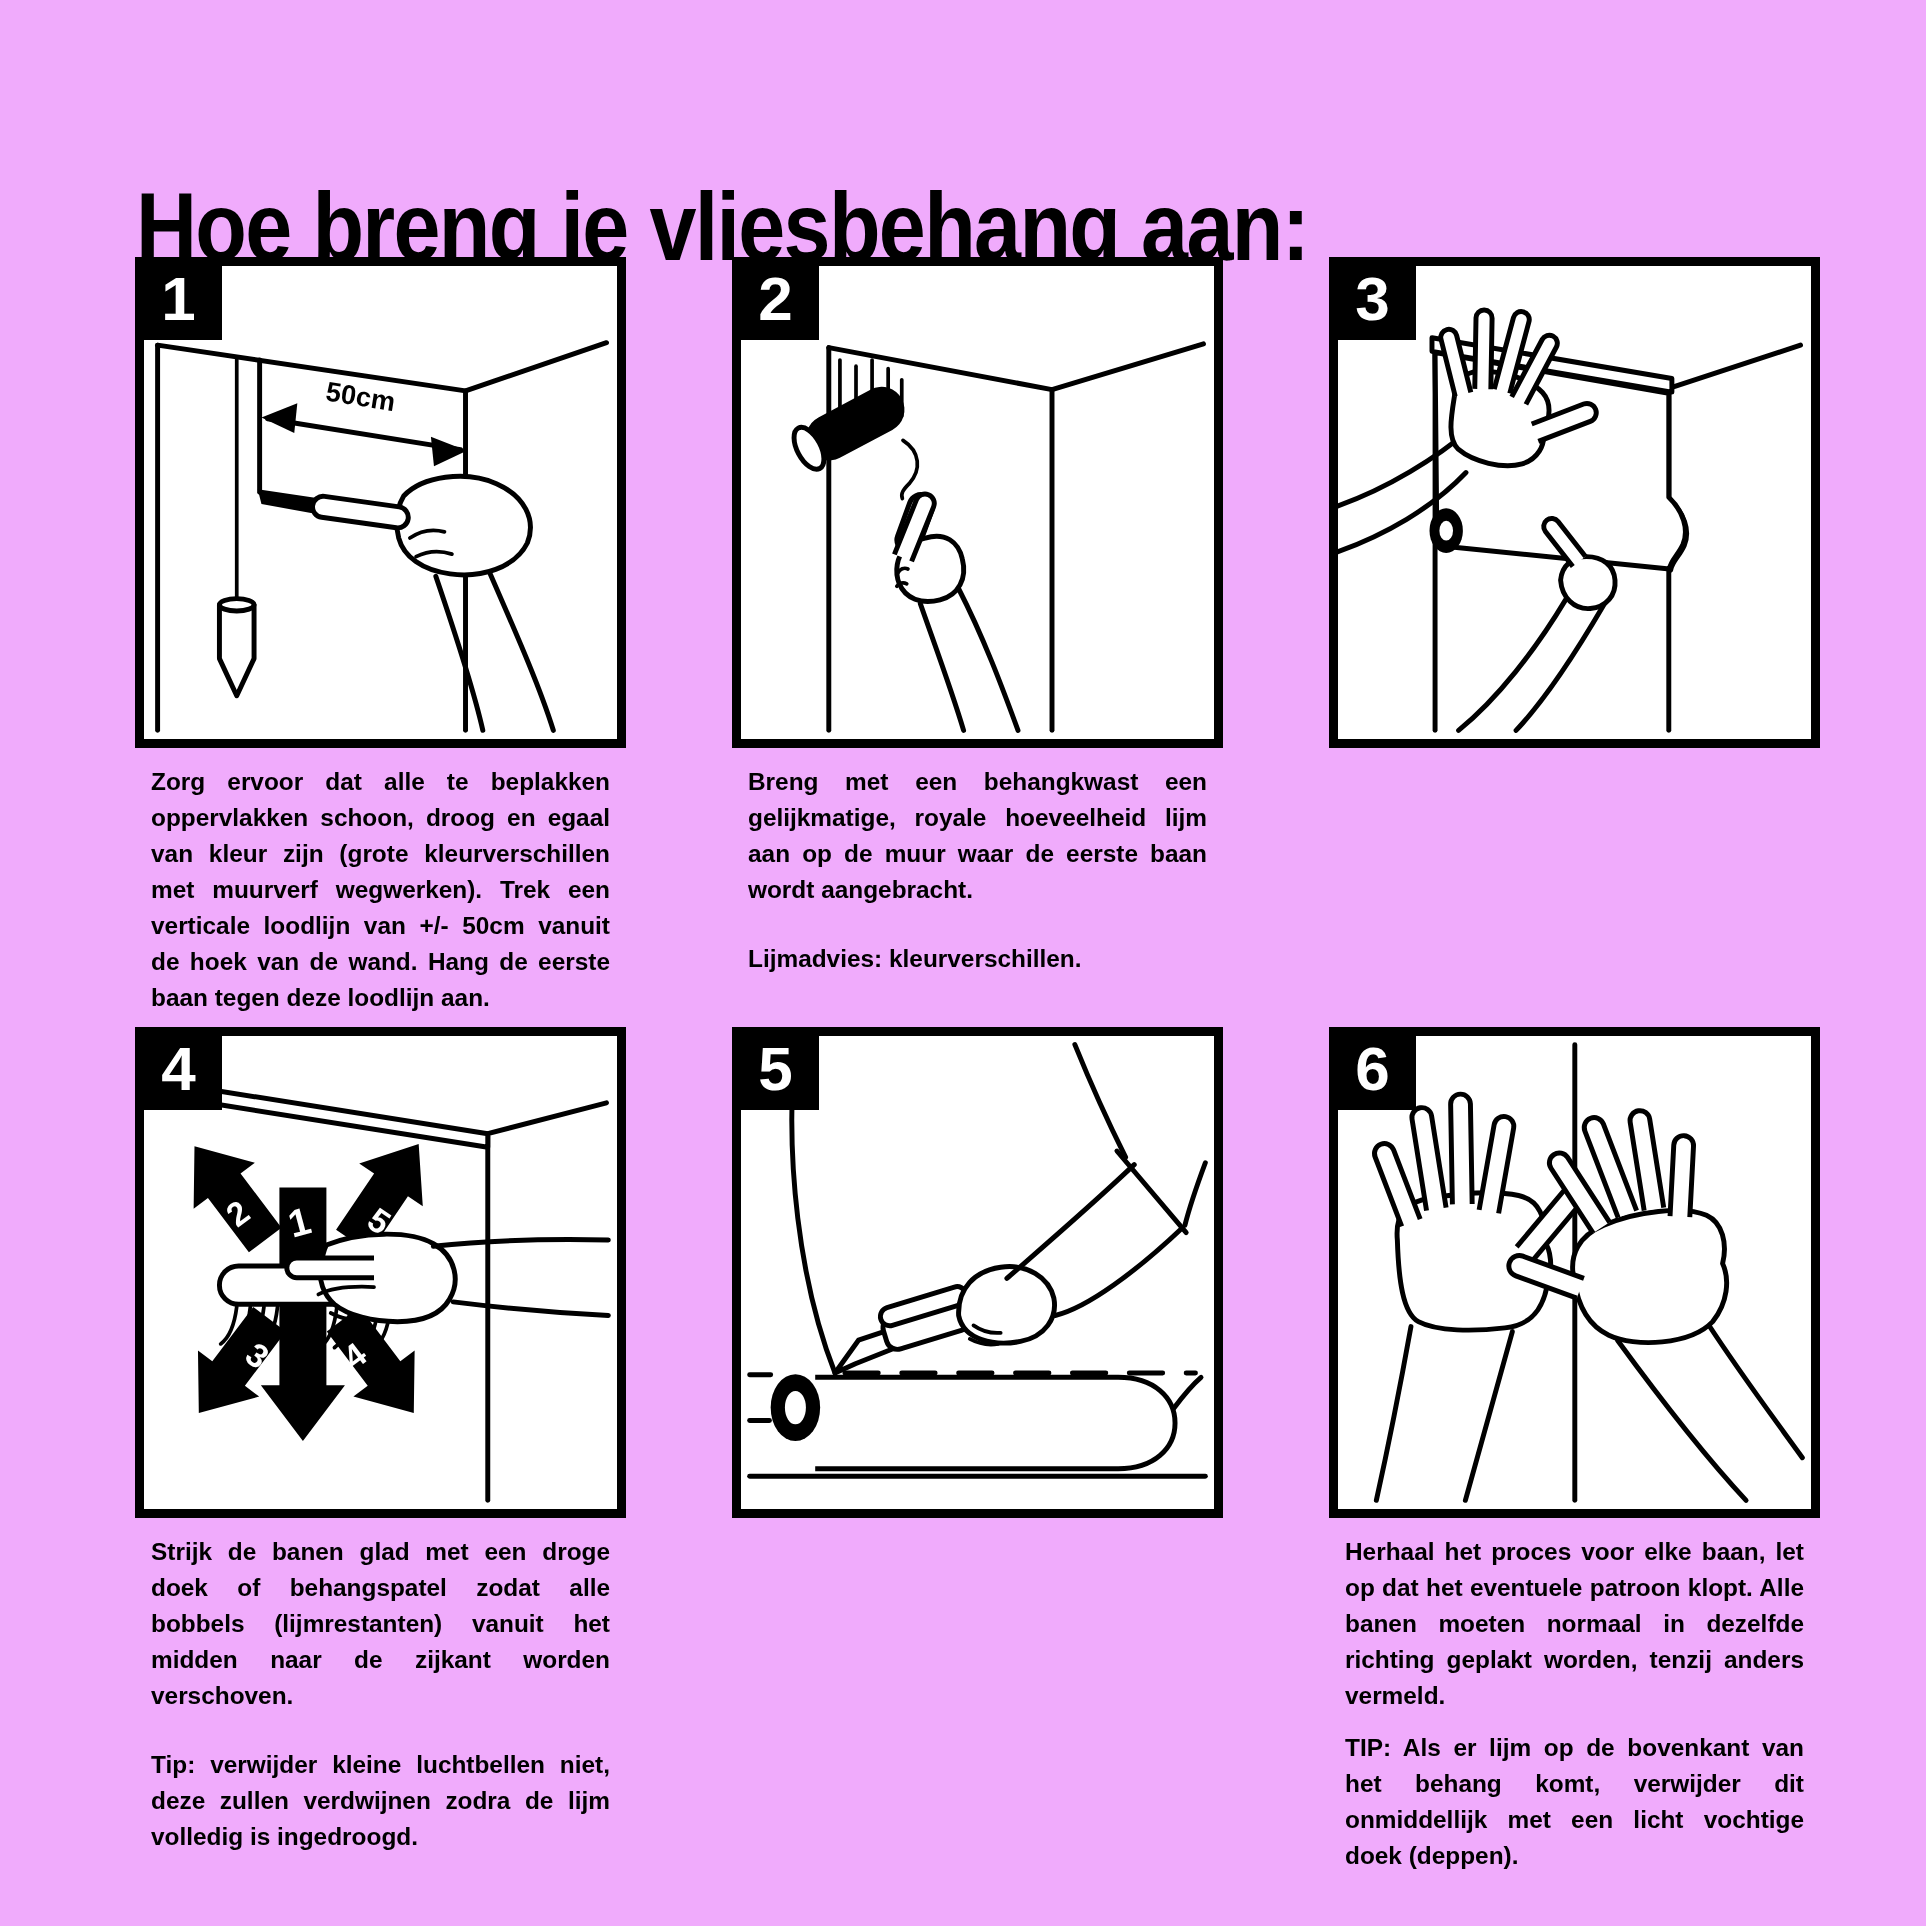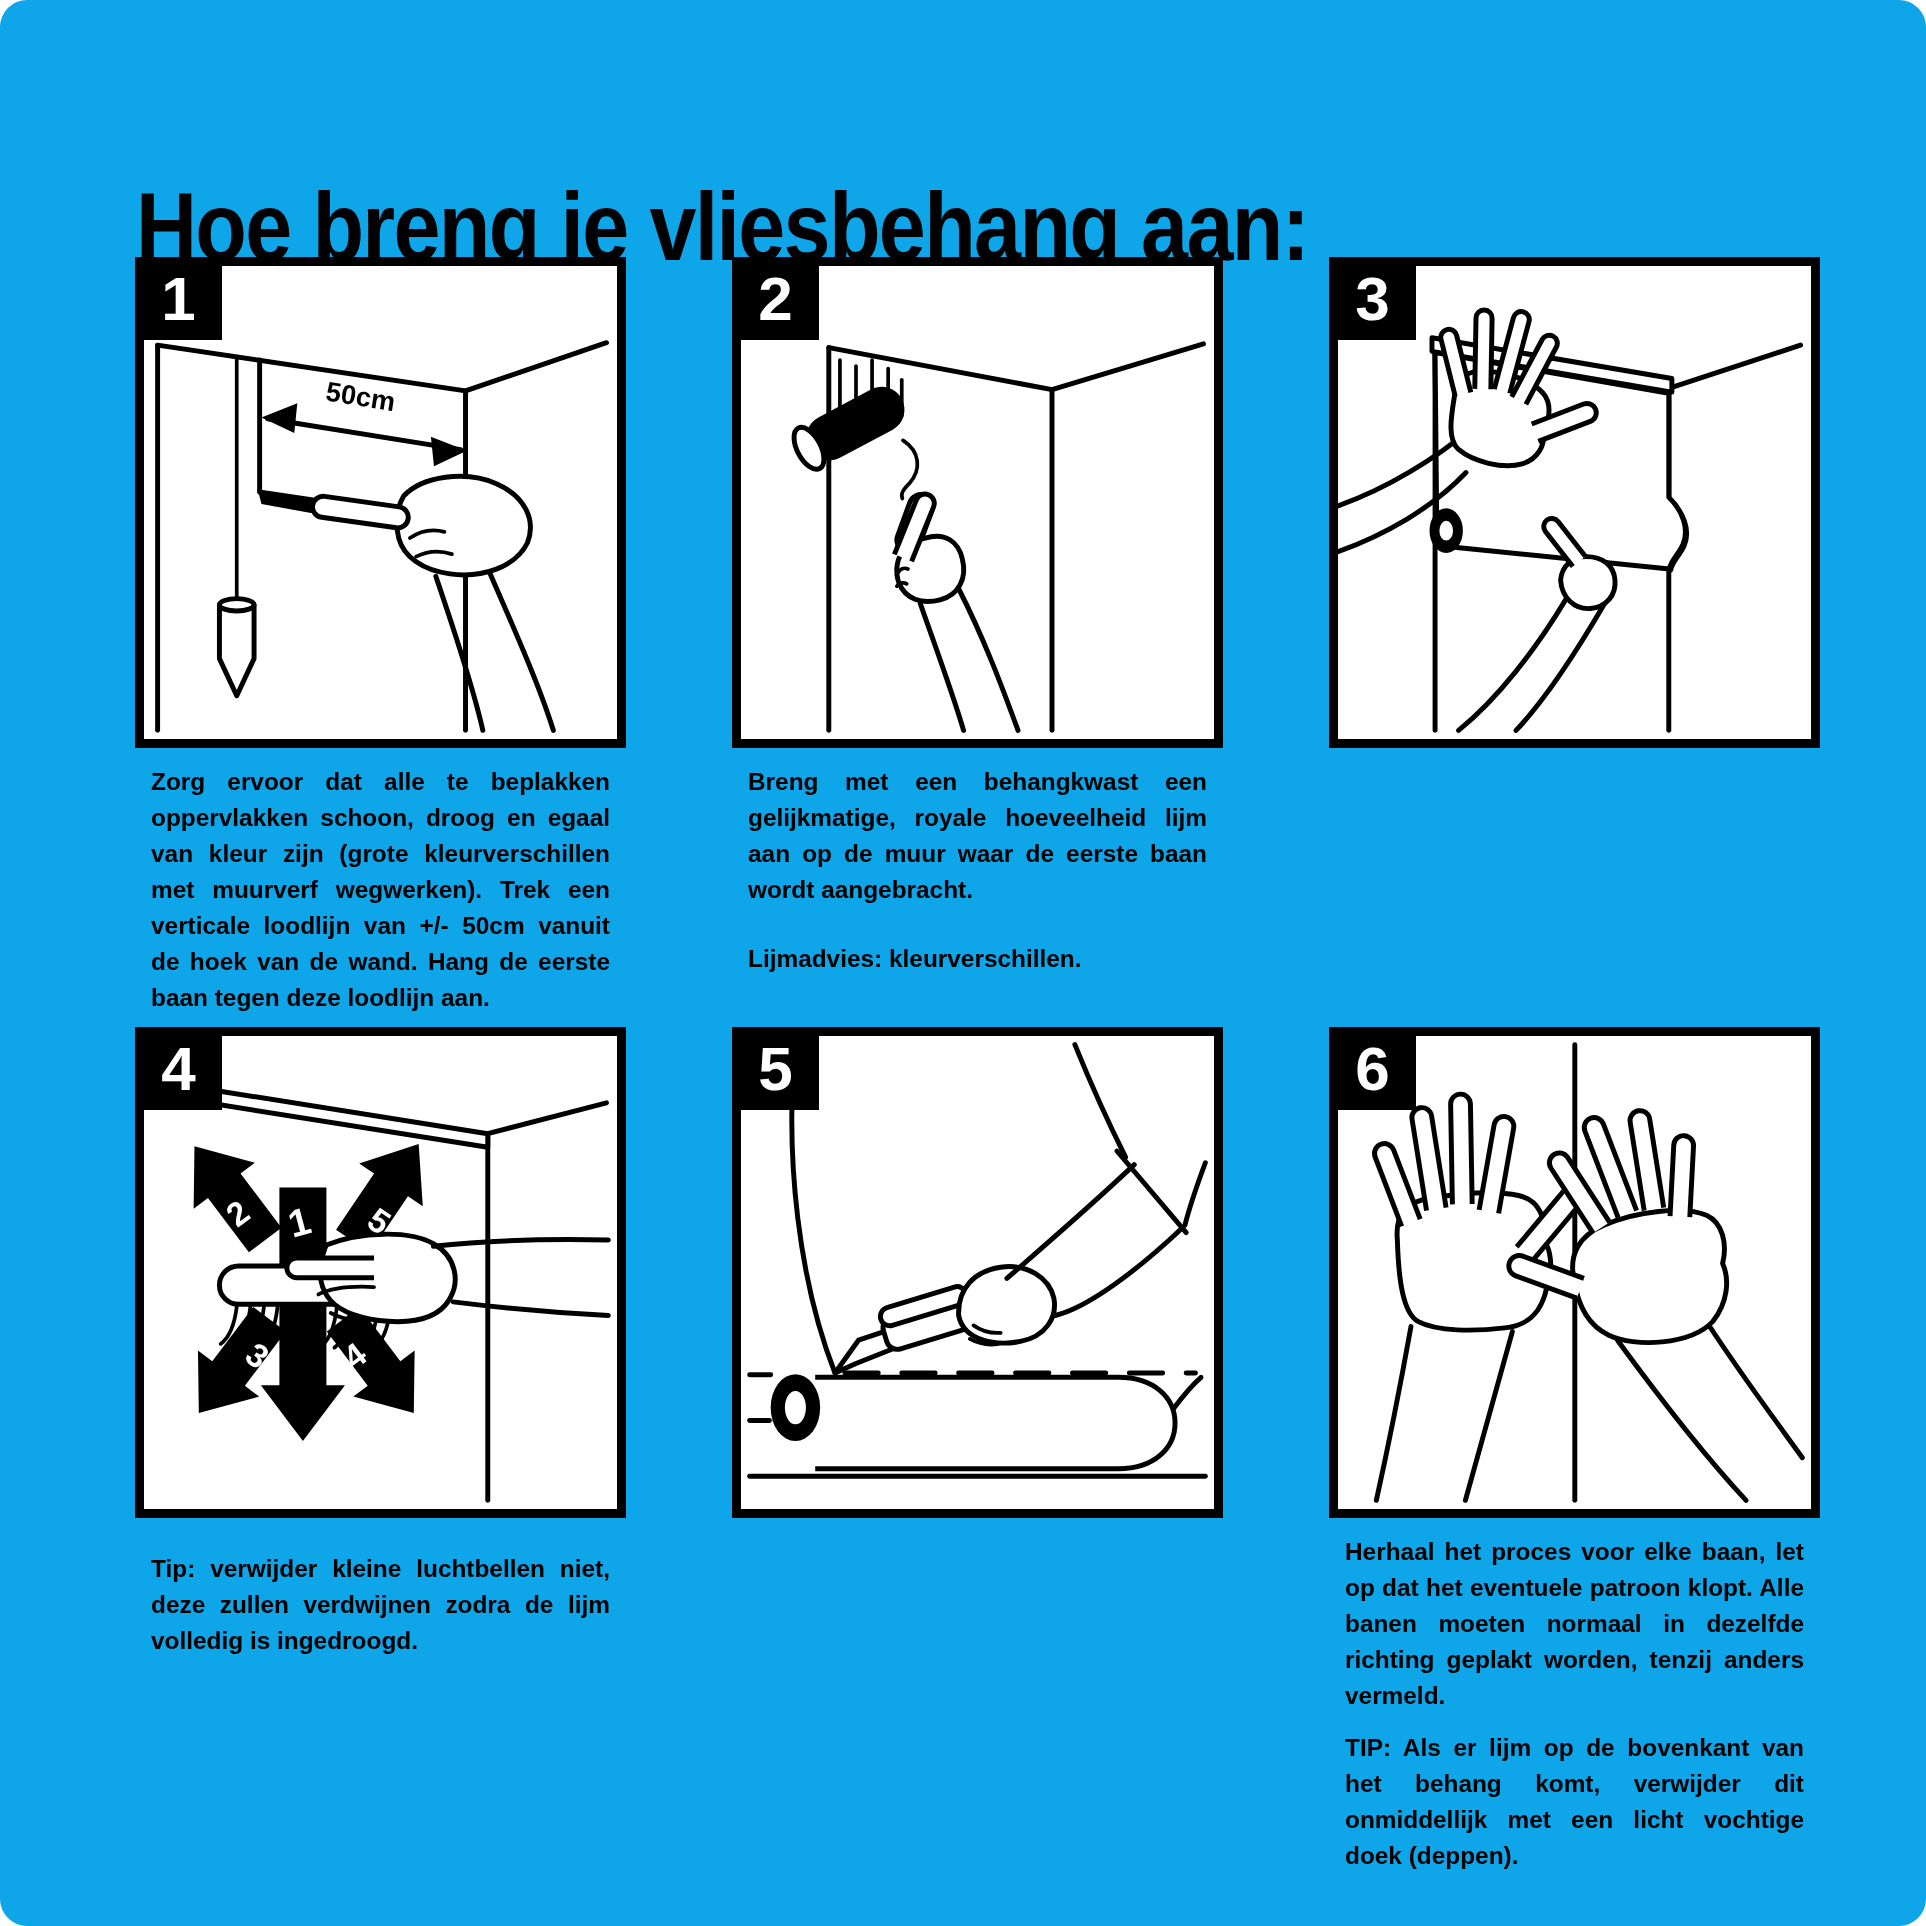--- a/index.html
+++ b/index.html
@@ -1,17 +1,17 @@
 <!DOCTYPE html>
 <html style="font-size:10.3px"><head>
 <meta charset="utf-8">
 <style>
   html,body{margin:0;padding:0;background:#fff;}
-  .page{position:relative;width:1926px;height:1926px;background:#0ea5e9;overflow:hidden;
-        font-family:"Liberation Sans","DejaVu Sans",sans-serif;color:#000;border-radius:27px;}
+  .page{position:relative;width:1926px;height:1926px;background:#f0abfc;overflow:hidden;
+        font-family:"Liberation Sans","DejaVu Sans",sans-serif;color:#000;}
   .title{position:absolute;left:136px;top:108px;font-size:96px;font-weight:700;
          letter-spacing:-1.9px;white-space:nowrap;transform:scaleX(0.88);transform-origin:left top;}
   .step{position:absolute;width:491px;}
   .panel{position:relative;width:491px;height:491px;border:9px solid #000;box-sizing:border-box;background:#fff;}
   .panel svg{position:absolute;left:0;top:0;width:473px;height:473px;}
   .badge{position:absolute;left:-9px;top:-9px;width:87px;height:83px;background:#000;
          display:flex;align-items:center;justify-content:center;}
   .badge span{color:#fff;font-size:62px;font-weight:700;line-height:1;}
   .caption{margin-top:14px;width:491px;font-size:24.4px;font-weight:700;line-height:36px;
            text-align:justify;color:#000;}
@@ -226,20 +226,21 @@
           <text transform="translate(172,532) rotate(37)" text-anchor="middle" font-size="54">3</text>
           <text transform="translate(352,532) rotate(-37)" text-anchor="middle" font-size="54">4</text>
           <text transform="translate(370,315) rotate(34)" text-anchor="middle" font-size="54">5</text>
         </g>
       </svg>
       <div class="badge">
           <span>4</span>
         </div>
     </div>
     <div class="caption">
+      <p>Strijk de banen glad met een droge doek of behangspatel zodat alle bobbels (lijmrestanten) vanuit het midden naar de zijkant worden verschoven.</p>
       <p class="spaced">Tip: verwijder kleine luchtbellen niet, deze zullen verdwijnen zodra de lijm volledig is ingedroogd.</p>
     </div>
   </section>
 
   <section class="step" style="left:732px;top:1027px;">
     <div class="panel">
       <svg viewBox="0 0 765 765">
         <g>
           <path class="ln" d="M88,14 C70,200 95,400 152,545"></path>
           <path class="ln" d="M14,548 H48"></path>

